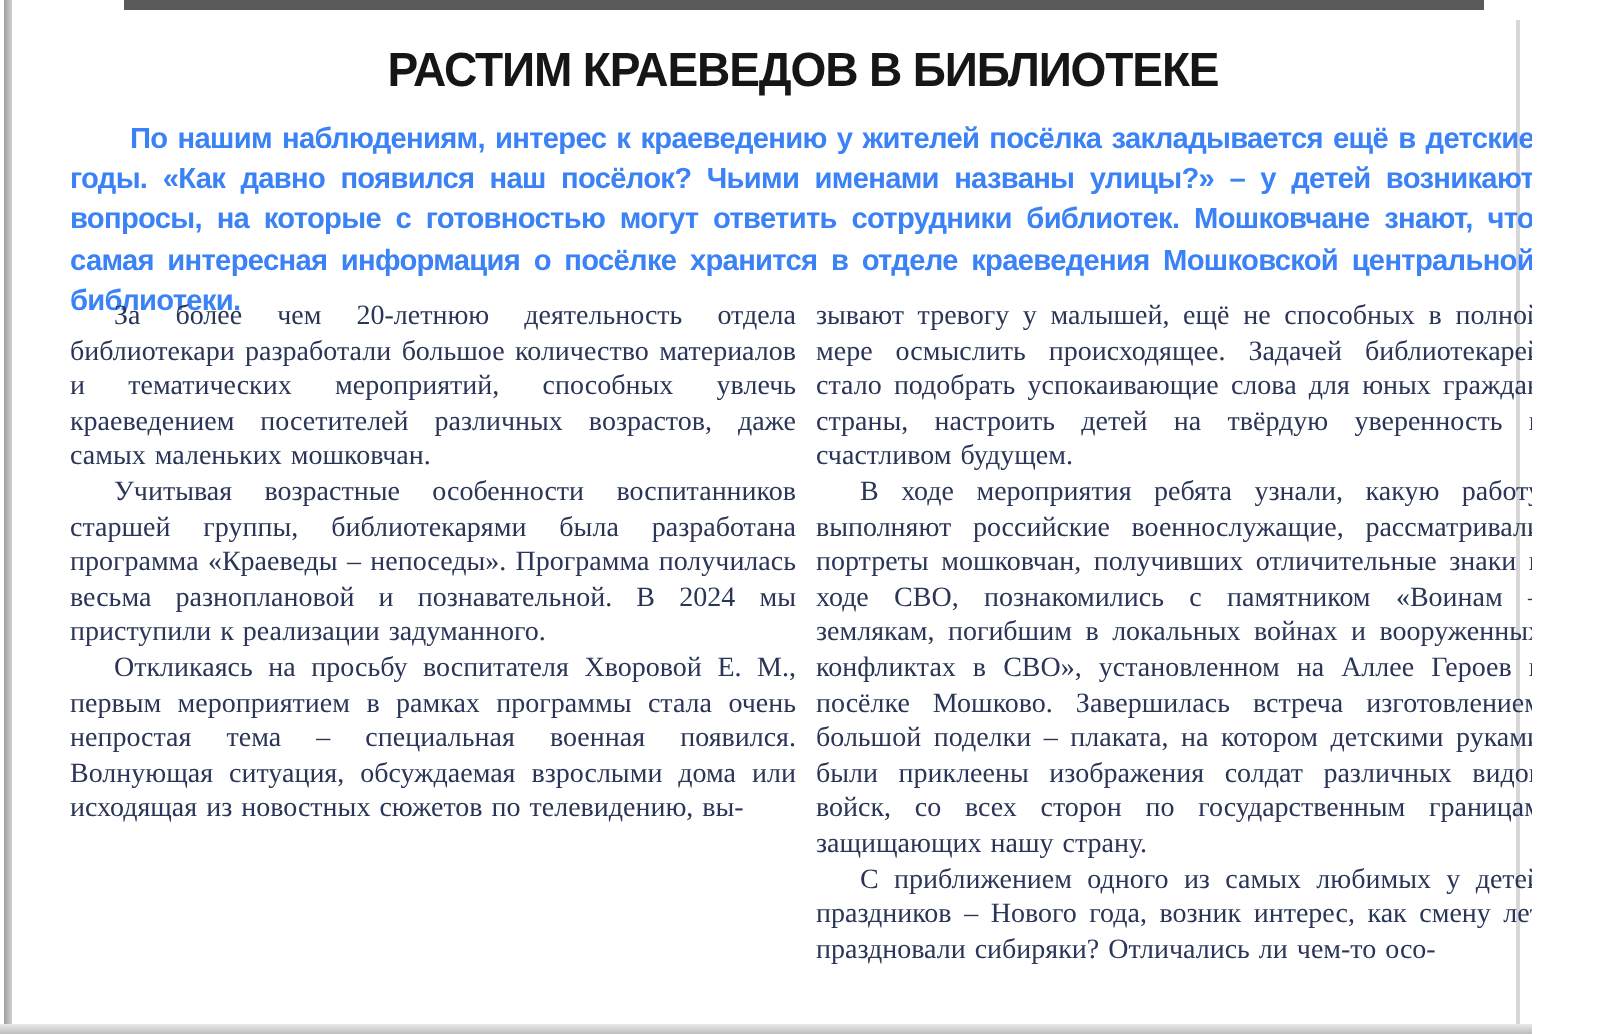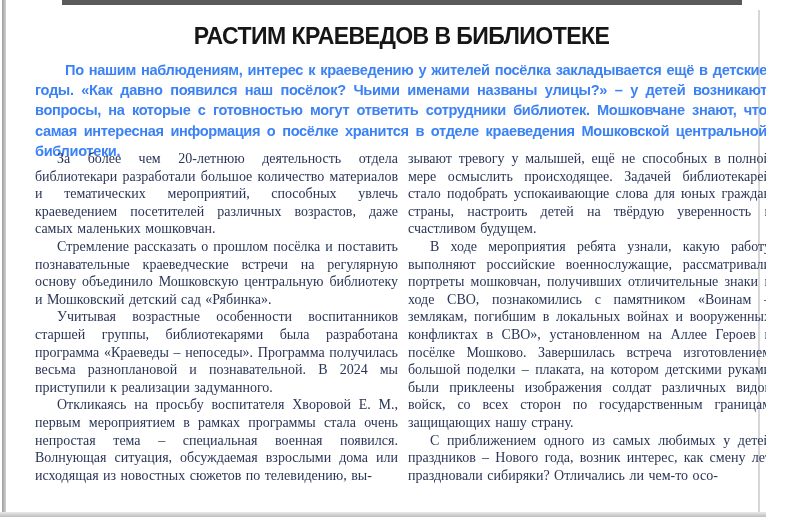--- a/index.html
+++ b/index.html
@@ -101,21 +101,20 @@
   <div class="edge-bottom"></div>
   <div class="top-bar"></div>
 
   <div class="headline">РАСТИМ КРАЕВЕДОВ В БИБЛИОТЕКЕ</div>
 
   <div class="lead">По нашим наблюдениям, интерес к краеведению у жителей посёлка закладывается ещё в детские годы. «Как давно появился наш посёлок? Чьими именами названы улицы?» – у детей возникают вопросы, на которые с готовностью могут ответить сотрудники библиотек. Мошковчане знают, что самая интересная информация о посёлке хранится в отделе краеведения Мошковской центральной библиотеки.</div>
 
   <div class="columns">
     <div class="col">
       <p>За более чем 20-летнюю деятельность отдела библиотекари разработали большое количество материалов и тематических мероприятий, способных увлечь краеведением посетителей различных возрастов, даже самых маленьких мошковчан.</p>
-      <p>Стремление рассказать о прошлом посёлка и поставить познавательные краеведческие встречи на регулярную основу объединило Мошковскую центральную библиотеку и Мошковский детский сад «Рябинка».</p>
       <p>Учитывая возрастные особенности воспитанников старшей группы, библиотекарями была разработана программа «Краеведы – непоседы». Программа получилась весьма разноплановой и познавательной. В 2024 мы приступили к реализации задуманного.</p>
       <p>Откликаясь на просьбу воспитателя Хворовой Е. М., первым мероприятием в рамках программы стала очень непростая тема – специальная военная появился. Волнующая ситуация, обсуждаемая взрослыми дома или исходящая из новостных сюжетов по телевидению, вы-</p>
     </div>
     <div class="col">
       <p class="no-indent">зывают тревогу у малышей, ещё не способных в полной мере осмыслить происходящее. Задачей библиотекарей стало подобрать успокаивающие слова для юных граждан страны, настроить детей на твёрдую уверенность в счастливом будущем.</p>
       <p>В ходе мероприятия ребята узнали, какую работу выполняют российские военнослужащие, рассматривали портреты мошковчан, получивших отличительные знаки в ходе СВО, познакомились с памятником «Воинам – землякам, погибшим в локальных войнах и вооруженных конфликтах в СВО», установленном на Аллее Героев в посёлке Мошково. Завершилась встреча изготовлением большой поделки – плаката, на котором детскими руками были приклеены изображения солдат различных видов войск, со всех сторон по государственным границам защищающих нашу страну.</p>
       <p>С приближением одного из самых любимых у детей праздников – Нового года, возник интерес, как смену лет праздновали сибиряки? Отличались ли чем-то осо-</p>
     </div>
   </div>
 </div>

